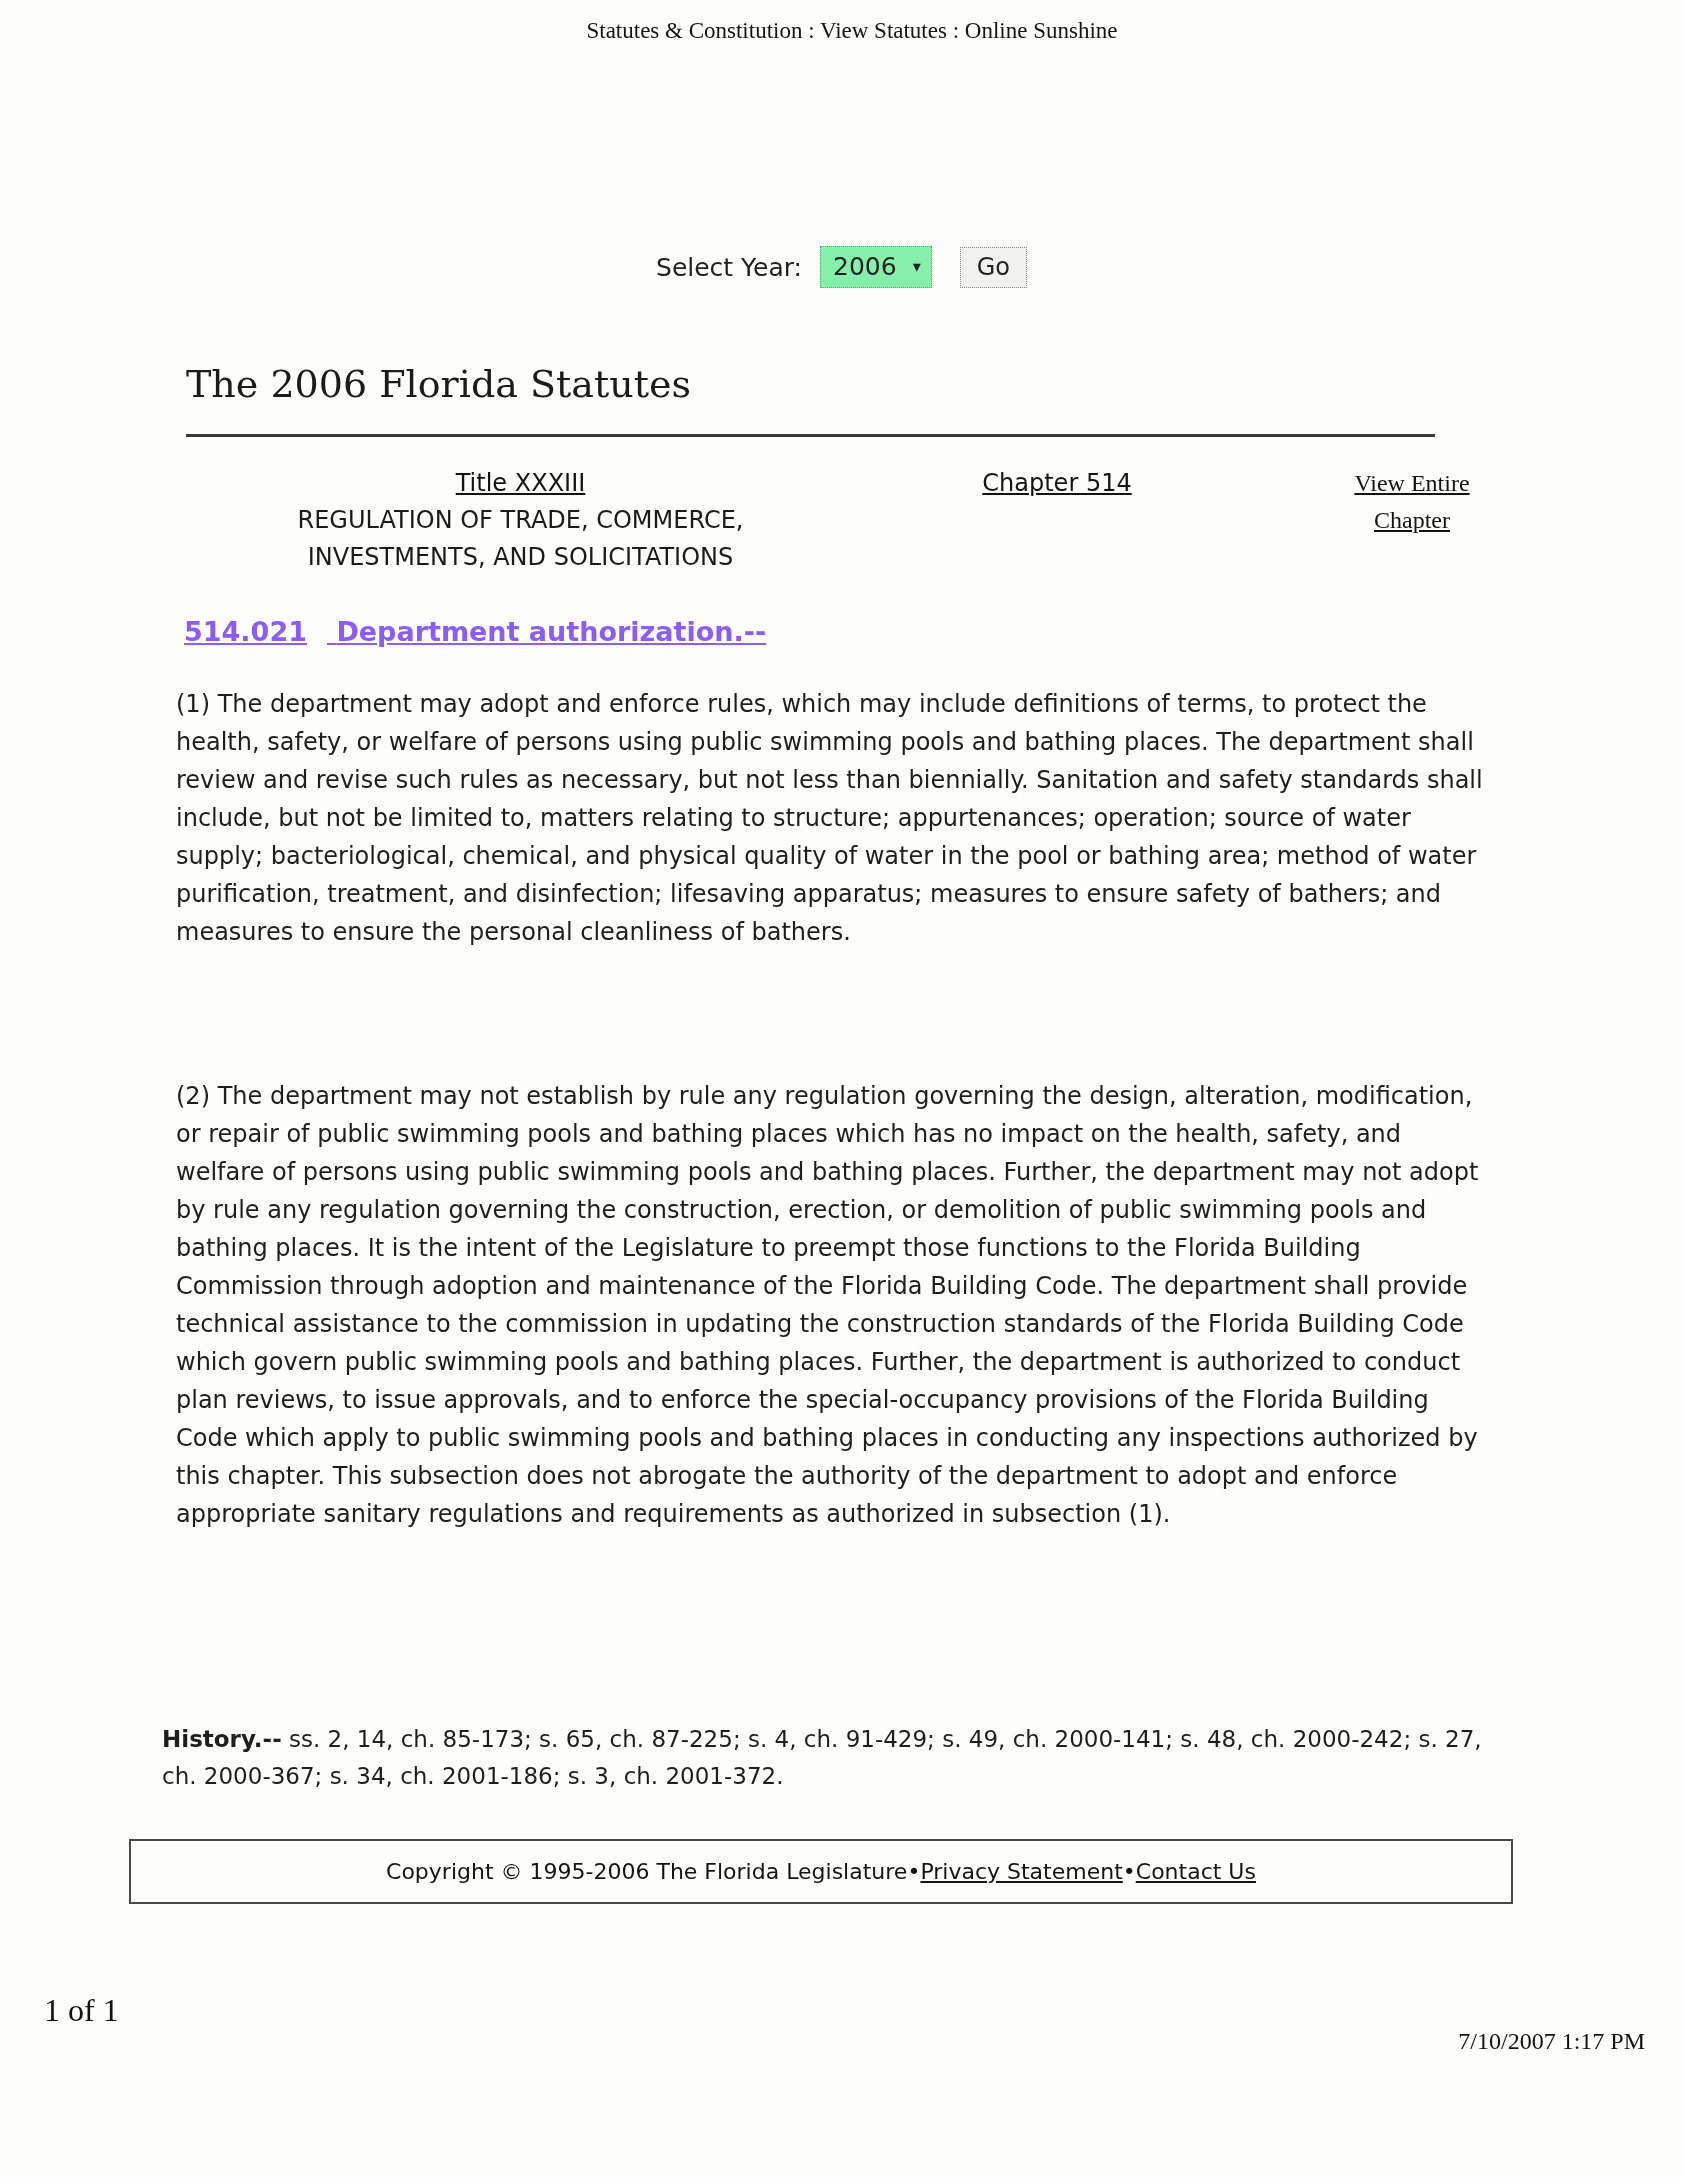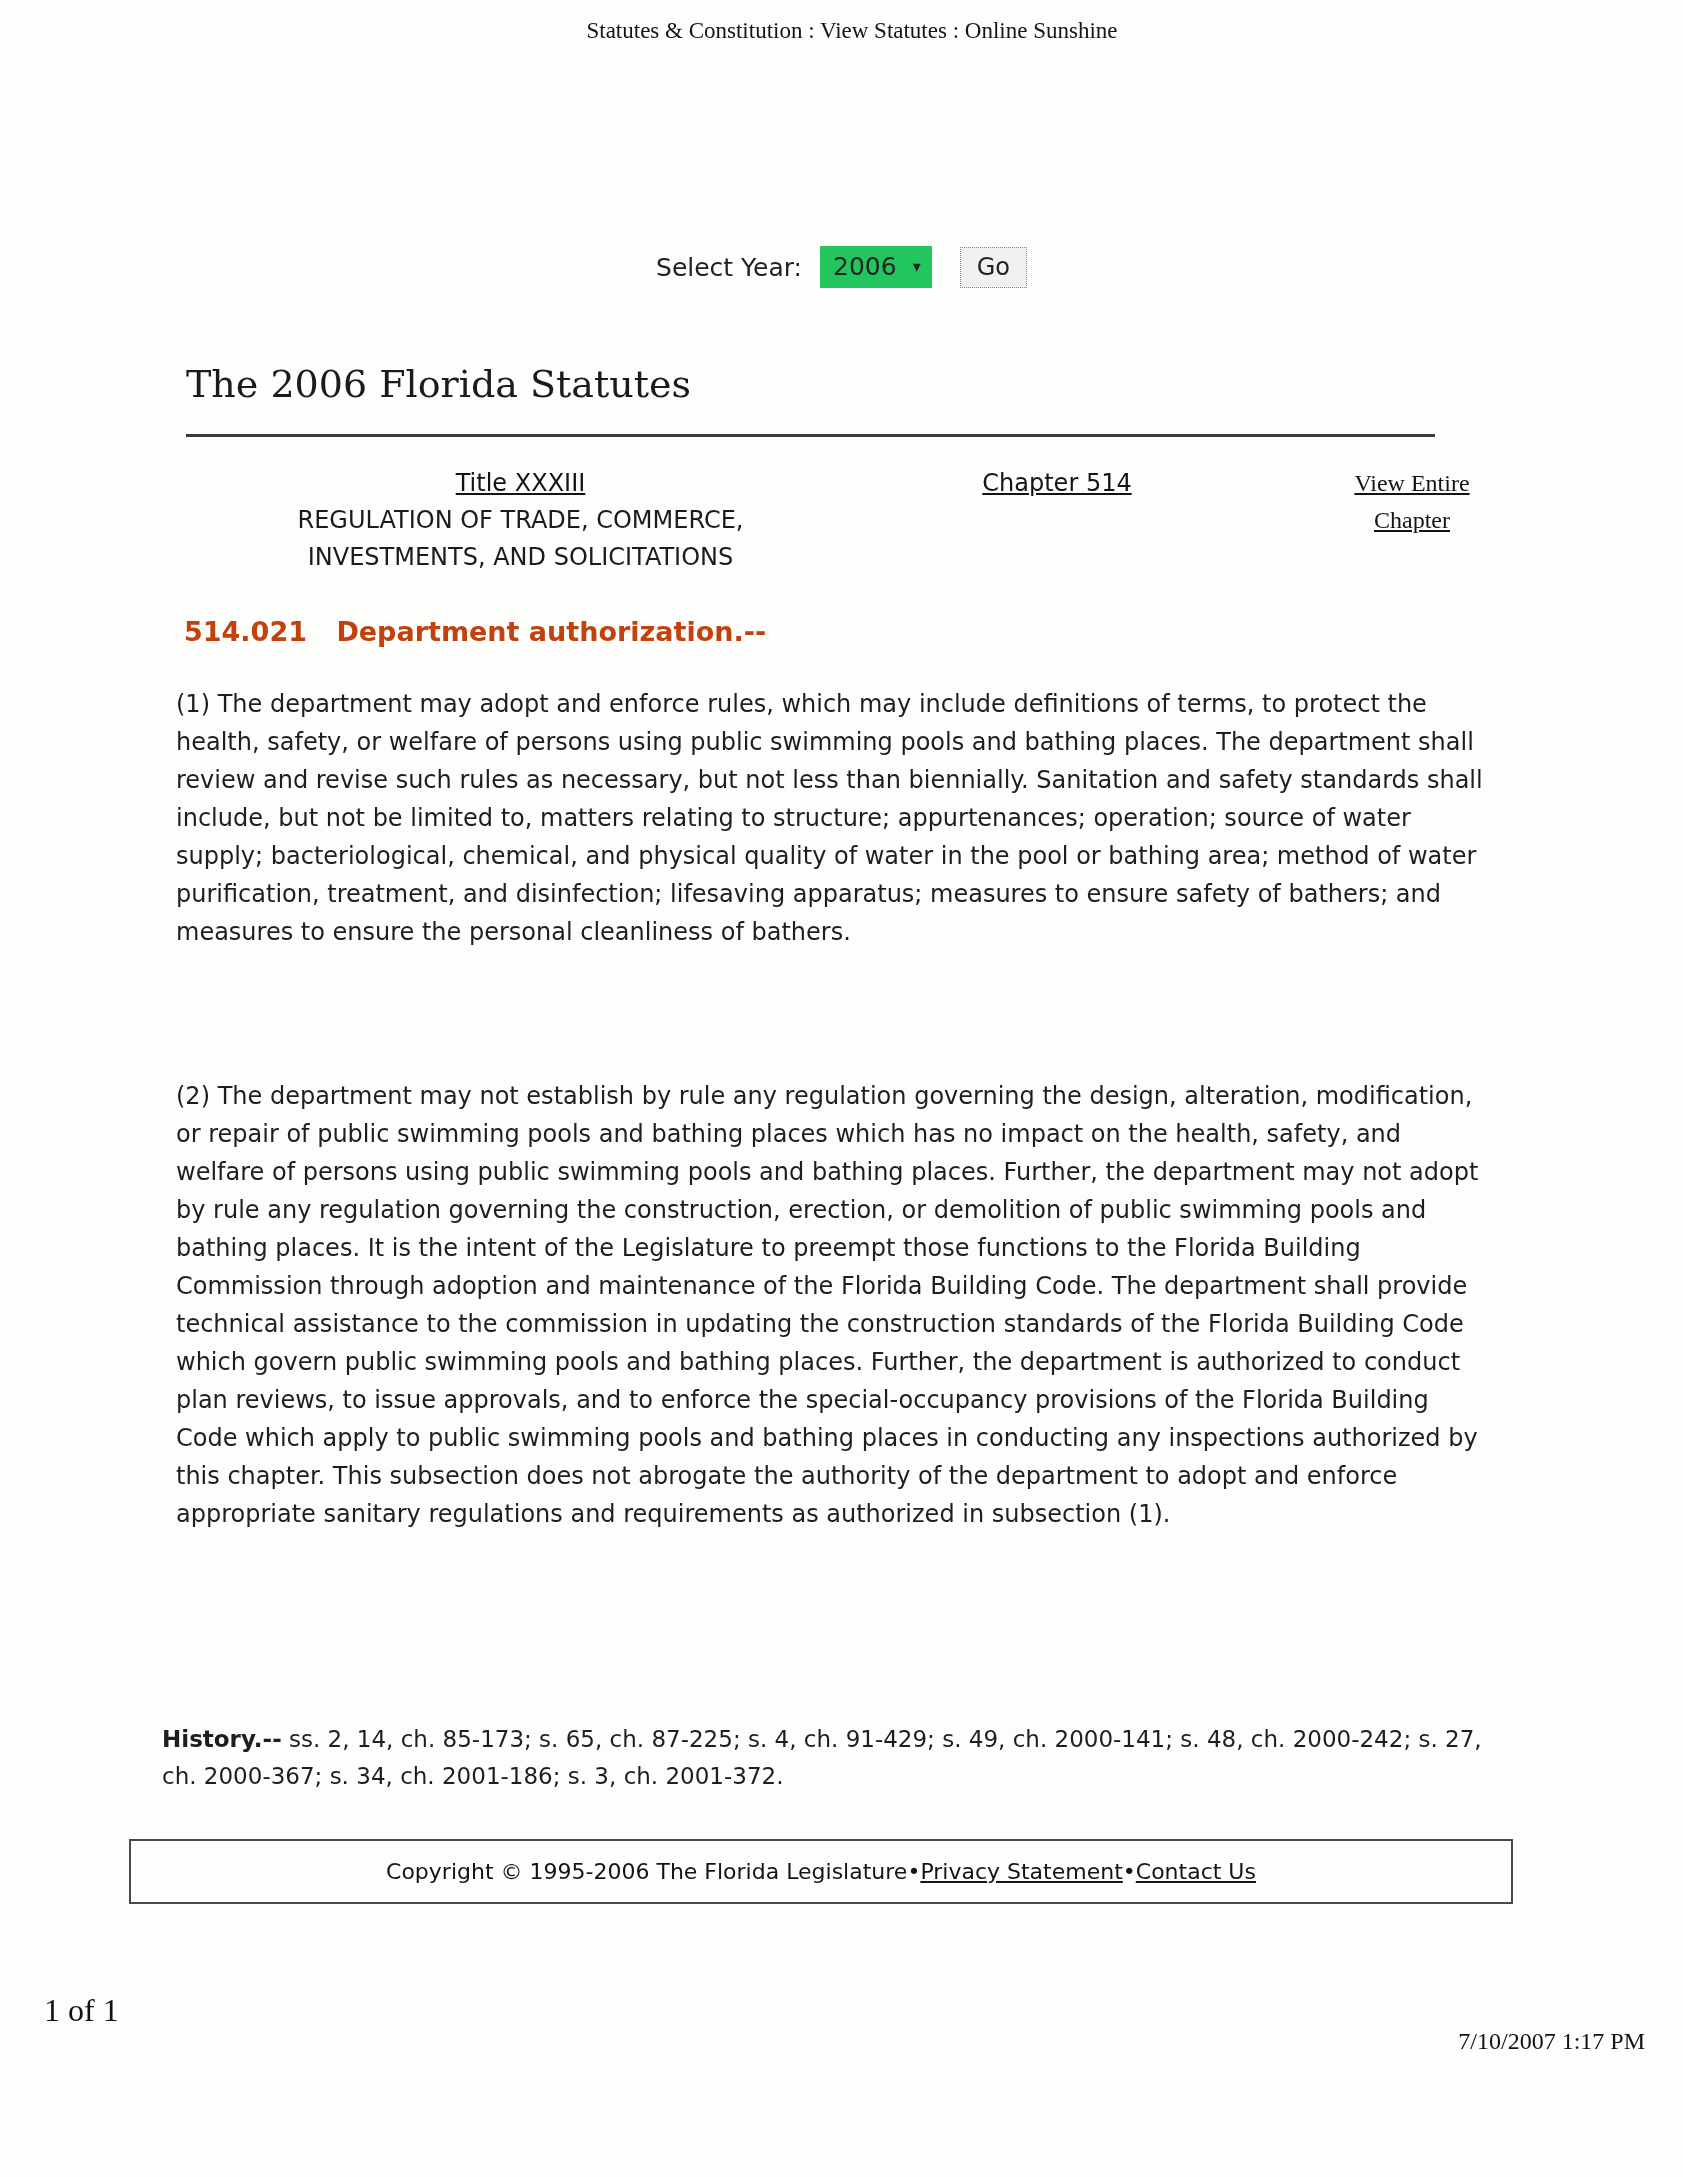--- a/index.html
+++ b/index.html
@@ -20,21 +20,21 @@
   }
 
   .year-row {
     position: absolute; top: 246px; left: 0; width: 100%;
     display: flex; justify-content: center; align-items: center;
     font-size: 25px; color: #222;
   }
   .year-label { margin-right: 18px; }
   .year-dropdown {
     display: inline-flex; align-items: center; gap: 16px;
-    border: 1px dotted #8a8a8a; background: #22c55e;
+    border: 1px dotted #8a8a8a; background: #86efac;
     padding: 5px 10px 6px 12px; cursor: pointer;
   }
   .arrow { font-size: 16px; color: #222; line-height: 1; }
   .go-button {
     margin-left: 28px;
     border: 1px dotted #8a8a8a; background: #f1f1ef;
     padding: 5px 16px 6px; cursor: pointer;
     font-size: 24px; color: #222;
   }
 
@@ -53,21 +53,21 @@
     font-size: 24px; line-height: 37px; color: #1b1b1b;
   }
   .nav-col { position: absolute; text-align: center; top: 0; }
   .nav-col.c-title { left: 248px; width: 545px; }
   .nav-col.c-chapter { left: 849px; width: 416px; }
   .nav-col.c-view { left: 1324px; width: 176px; font-family: Liberation Serif, serif; }
   .link { text-decoration: underline; color: #141414; cursor: pointer; }
 
   .section-heading {
     position: absolute; top: 616px; left: 184px;
-    font-size: 27px; font-weight: bold; color: #c2410c;
+    font-size: 27px; font-weight: bold; color: #8b5cf6; text-decoration: underline;
   }
   .section-heading .num { margin-right: 20px; }
 
   .para {
     position: absolute; left: 176px; width: 1307px;
     font-size: 24px; line-height: 38px; color: #1e1e1e;
   }
   .para.p1 { top: 685px; }
   .para.p2 { top: 1077px; }
 

